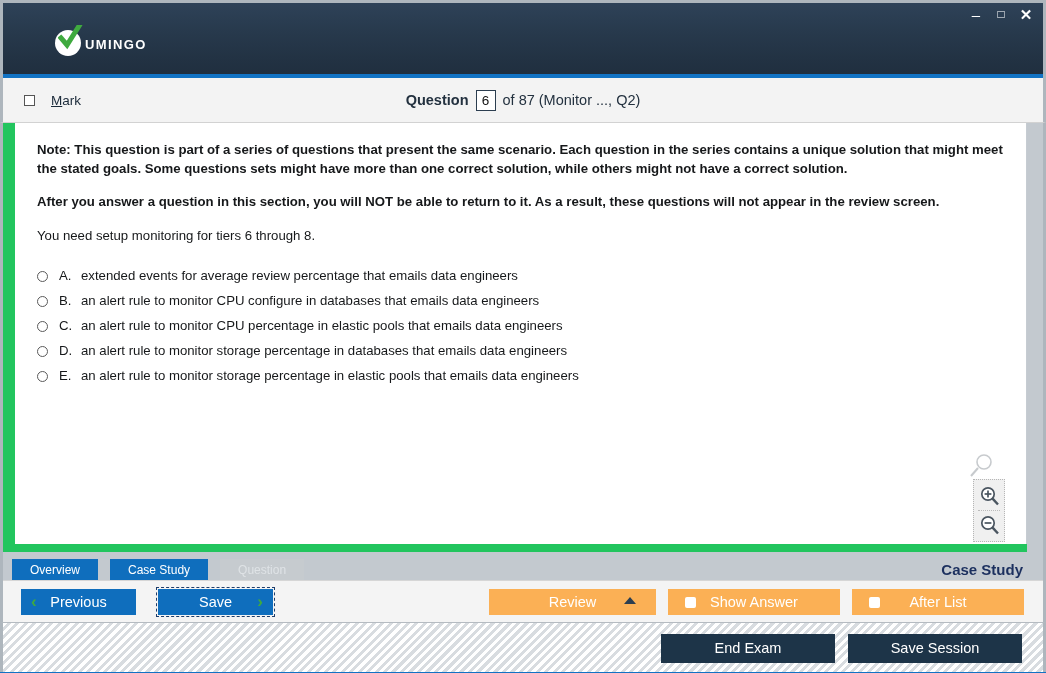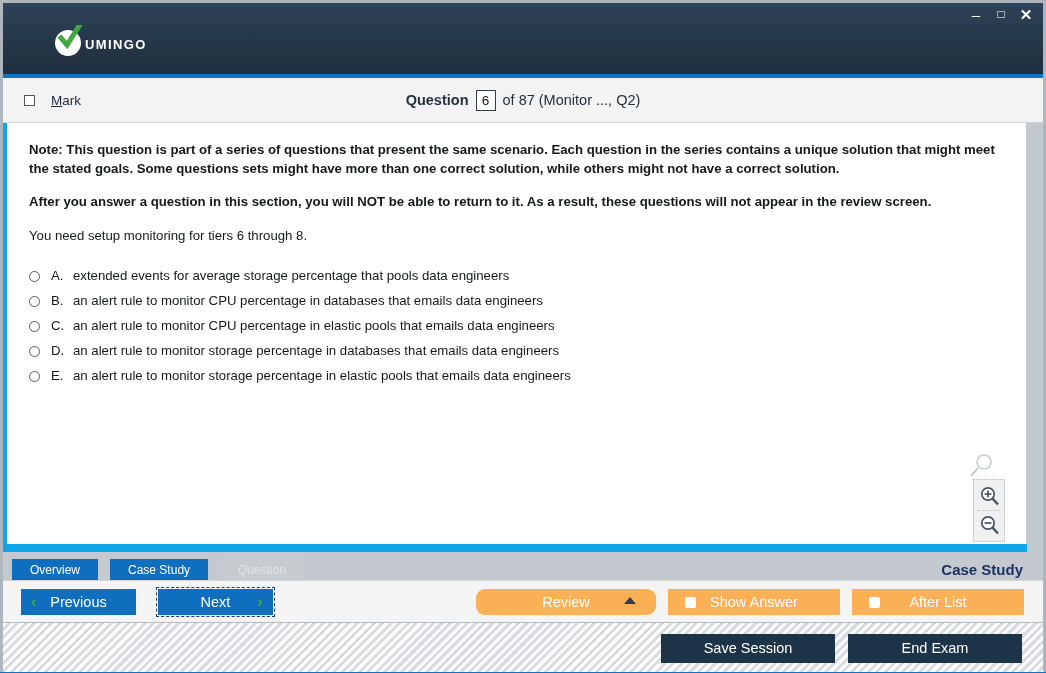--- a/index.html
+++ b/index.html
@@ -109,24 +109,24 @@
     width:20px; height:21px;
     text-align:center; font-size:13.5px; color:#111;
     font-family:"Liberation Sans", sans-serif;
     line-height:19px;
     pointer-events:auto;
   }
 
   
   .content-outer {
     flex:1 1 auto;
-    background:#0ea5e9;
+    background:#22c55e;
     border-left:3px solid #aeb6bd;
     border-right:3px solid #aeb6bd;
-    padding:0 0 0 4px;
+    padding:0 0 0 12px;
     display:flex;
     position:relative;
   }
   .content {
     flex:1 1 auto;
     background:#ffffff;
     margin:0 0 8px 0;
     padding:18px 22px 0 22px;
     position:relative;
     overflow:hidden;
@@ -233,21 +233,21 @@
     position:absolute; right:19px; top:8px;
     display:flex; align-items:center; gap:12px;
   }
   .orange-btn {
     height:26px;
     background:#fbb055; color:#ffffff;
     font-size:14.5px;
     display:flex; align-items:center; justify-content:center;
     position:relative;
   }
-  .orange-btn.review { width:180px;border-radius:9px; }
+  .orange-btn.review { width:167px; }
   .orange-btn.review .updown {
     position:absolute; right:20px; top:8px;
     width:0; height:0;
     border-left:6px solid transparent;
     border-right:6px solid transparent;
     border-bottom:7px solid #2c3e50;
   }
   .orange-btn.with-icon { width:172px; }
   .orange-btn .sqicon {
     position:absolute; left:17px; top:8px;
@@ -323,27 +323,27 @@
 
       <div class="para bold">Note: This question is part of a series of questions that present the same scenario. Each question in the series contains a unique solution that might meet the stated goals. Some questions sets might have more than one correct solution, while others might not have a correct solution.</div>
       <div class="para bold">After you answer a question in this section, you will NOT be able to return to it. As a result, these questions will not appear in the review screen.</div>
       <div class="para tight">You need setup monitoring for tiers 6 through 8.</div>
 
       <div class="options">
 
         <div class="option">
           <span class="radio"></span>
           <span class="opt-letter">A.</span>
-          <span class="opt-text">extended events for average storage percentage that pools data engineers</span>
+          <span class="opt-text">extended events for average review percentage that emails data engineers</span>
         </div>
 
         <div class="option">
           <span class="radio"></span>
           <span class="opt-letter">B.</span>
-          <span class="opt-text">an alert rule to monitor CPU percentage in databases that emails data engineers</span>
+          <span class="opt-text">an alert rule to monitor CPU configure in databases that emails data engineers</span>
         </div>
 
         <div class="option">
           <span class="radio"></span>
           <span class="opt-letter">C.</span>
           <span class="opt-text">an alert rule to monitor CPU percentage in elastic pools that emails data engineers</span>
         </div>
 
         <div class="option">
           <span class="radio"></span>
@@ -395,21 +395,21 @@
       <div class="tab disabled">Question</div>
       <div class="casestudy-label">Case Study</div>
     </div>
 
     <div class="btnrow">
       <div class="nav-btn prev">
         <span class="chev">‹</span>
         <span>Previous</span>
       </div>
       <div class="nav-btn next">
-        <span>Next</span>
+        <span>Save</span>
         <span class="chev">›</span>
       </div>
 
       <div class="right-btns">
         <div class="orange-btn review">
           <span>Review</span>
           <span class="updown"></span>
         </div>
         <div class="orange-btn with-icon">
           <span class="sqicon"></span>
@@ -417,17 +417,17 @@
         </div>
         <div class="orange-btn with-icon">
           <span class="sqicon"></span>
           <span>After List</span>
         </div>
       </div>
     </div>
   </div>
 
   <div class="footer">
+    <div class="dark-btn">End Exam</div>
     <div class="dark-btn">Save Session</div>
-    <div class="dark-btn">End Exam</div>
   </div>
 
 </div>
 
 </body></html>

